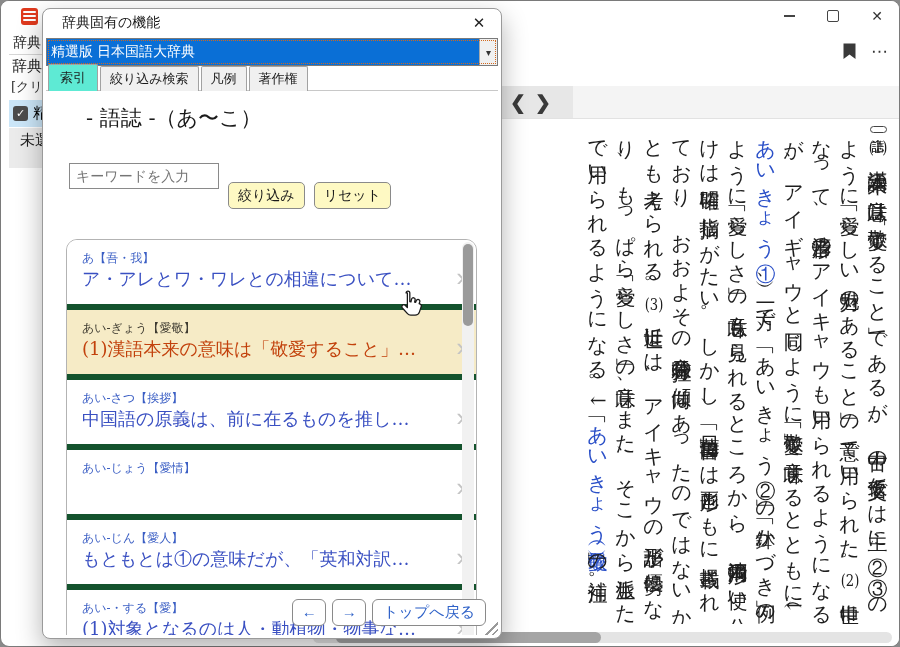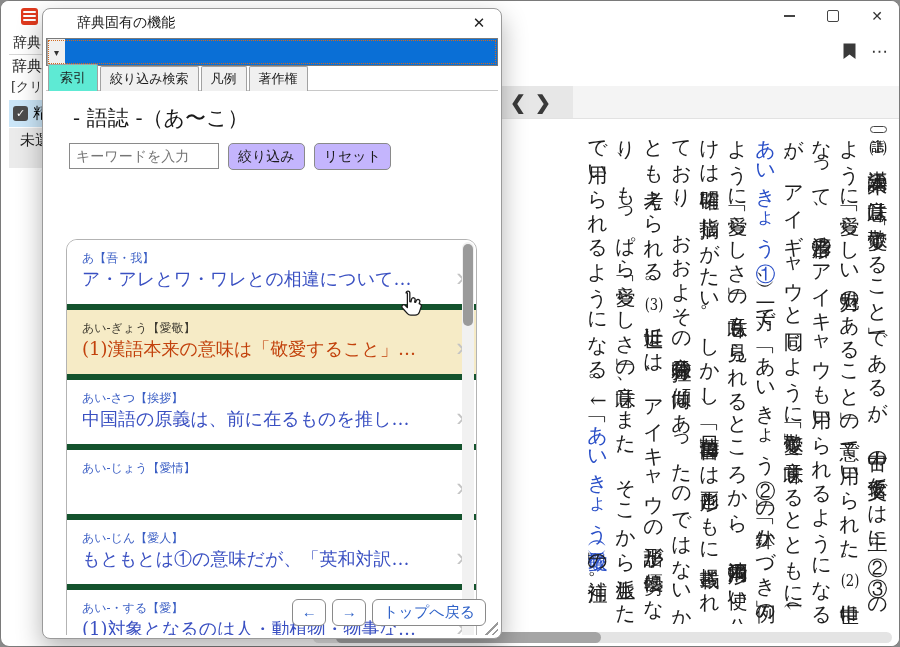--- a/index.html
+++ b/index.html
@@ -59,47 +59,47 @@
   
   .h-scrollbar{position:absolute;left:312px;right:7px;bottom:3px;height:11px;
     background:#e4e4e4;border-radius:6px;z-index:2;}
   .h-thumb{position:absolute;left:23px;top:0;height:11px;width:265px;background:#a5a5a5;border-radius:6px;}
 
   
   .dialog{position:absolute;left:42px;top:8px;width:458px;height:629px;background:#fff;
     border:1px solid #9a9a9a;border-radius:8px;box-shadow:0 10px 26px rgba(0,0,0,.30);
     z-index:10;}
   .dlg-titlebar{position:absolute;left:0;top:0;right:0;height:27px;display:flex;align-items:center;}
-  .dlg-title{margin-left:34px;font-size:14px;color:#1a1a1a;}
+  .dlg-title{margin-left:19px;font-size:14px;color:#1a1a1a;}
   .dlg-close{position:absolute;right:11px;top:4px;width:22px;height:20px;display:flex;
     align-items:center;justify-content:center;font-size:15px;color:#222;}
 
   .combobox{position:absolute;left:3px;top:29px;right:3px;height:26px;border:1px solid #7a7a7a;
     display:flex;background:#0a6fd6;outline:1px dotted #d2691e;outline-offset:-3px;}
   .combo-text{flex:1;color:#fff;font-size:14px;line-height:24px;padding-left:4px;
     white-space:nowrap;overflow:hidden;}
   .combo-btn{width:17px;background:#f0f0f0;border-left:1px solid #a9a9a9;display:flex;
     align-items:center;justify-content:center;font-size:10px;color:#333;}
 
   .tabs{position:absolute;left:5px;top:59px;right:3px;height:23px;display:flex;align-items:flex-end;}
   .tab{font-size:13px;color:#1a1a1a;background:#f0f0f0;border:1px solid #a2a2a2;border-bottom:none;
     padding:3px 9px 3px;margin-right:2px;border-radius:2px 2px 0 0;}
   .tab.active{background:#5eead4;position:relative;padding:4px 11px 4px;z-index:3;}
   .tab-line{position:absolute;left:3px;right:3px;top:81px;height:1px;background:#c8c8c8;}
   .tab.active::after{content:"";position:absolute;left:0;right:0;bottom:-1px;height:1px;background:#fff;}
 
   .panel{position:absolute;left:3px;top:82px;right:3px;bottom:3px;background:#fff;
     border-radius:0 0 6px 6px;overflow:hidden;}
-  .panel-heading{margin:13px 0 0 27px;font-size:21px;color:#1a1a1a;}
+  .panel-heading{margin:13px 0 0 40px;font-size:21px;color:#1a1a1a;}
   .search-row{margin:11px 0 0 23px;display:flex;align-items:center;gap:9px;}
   .kw-input{width:136px;height:24px;border:1px solid #8a8a8a;font-size:14px;padding:0 6px;
     font-family:"Liberation Sans",sans-serif;}
   .kw-input::placeholder{color:#757575;}
-  .sm-btn{border:1px solid #8a8a8a;background:#c4b5fd;border-radius:5px;font-size:14px;
-    color:#1a1a1a;padding:4px 9px;line-height:1.2;}
+  .sm-btn{border:1px solid #8a8a8a;background:#fef9c3;border-radius:5px;font-size:14px;
+    color:#1a1a1a;padding:4px 9px;line-height:1.2;margin-top:39px;}
 
   .entry-list{position:absolute;left:20px;top:148px;width:409px;height:424px;
     border:1px solid #b3b3b3;border-radius:11px;background:#fff;overflow:hidden;}
   .entry{position:relative;height:70px;box-sizing:border-box;padding:10px 34px 0 15px;
     border-bottom:6px solid #14532d;background:#fff;}
   .entry.hl{background:#f6ebc6;}
   .entry-reading{font-size:12px;color:#3a5ec4;}
   .entry.hl .entry-reading{color:#3d3a30;}
   .entry-summary{margin-top:0;font-size:18px;color:#3a50c2;white-space:nowrap;overflow:hidden;}
   .entry.hl .entry-summary{color:#c2410c;}
@@ -181,20 +181,21 @@
   </div>
 </div>
 
 <div class="dialog">
   <div class="dlg-titlebar">
     <span class="dlg-title">辞典固有の機能</span>
     <span class="dlg-close">✕</span>
   </div>
 
   <div class="combobox">
+    <span class="combo-text">精選版 日本国語大辞典</span>
     <span class="combo-btn">▾</span>
   </div>
 
   <div class="tab-line"></div>
   <div class="tabs">
     <span class="tab active">索引</span>
     <span class="tab">絞り込み検索</span>
     <span class="tab">凡例</span>
     <span class="tab">著作権</span>
   </div>

